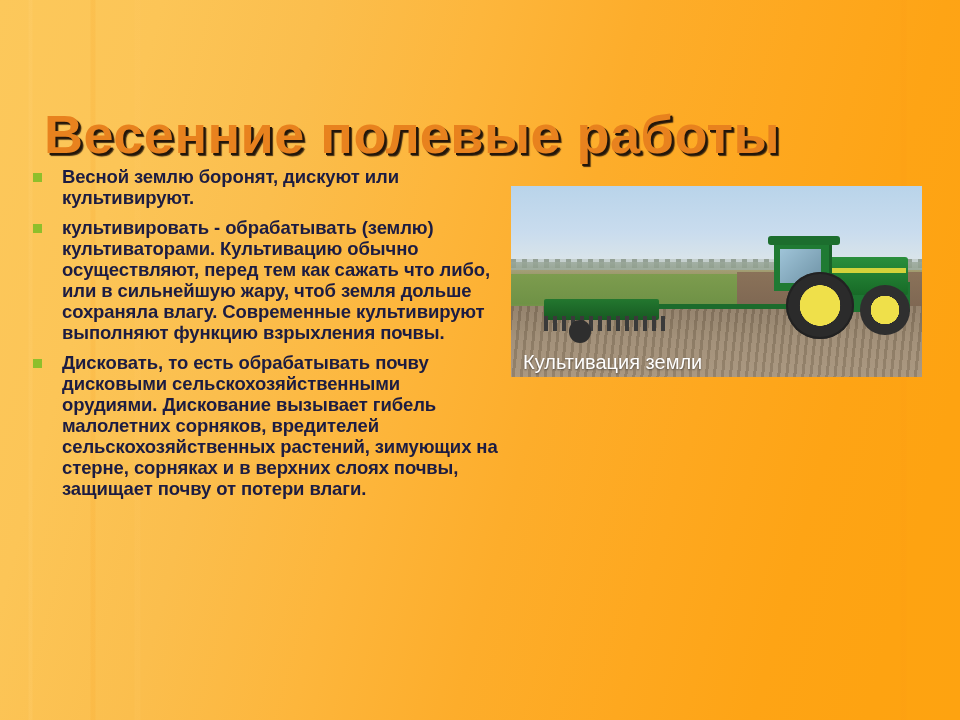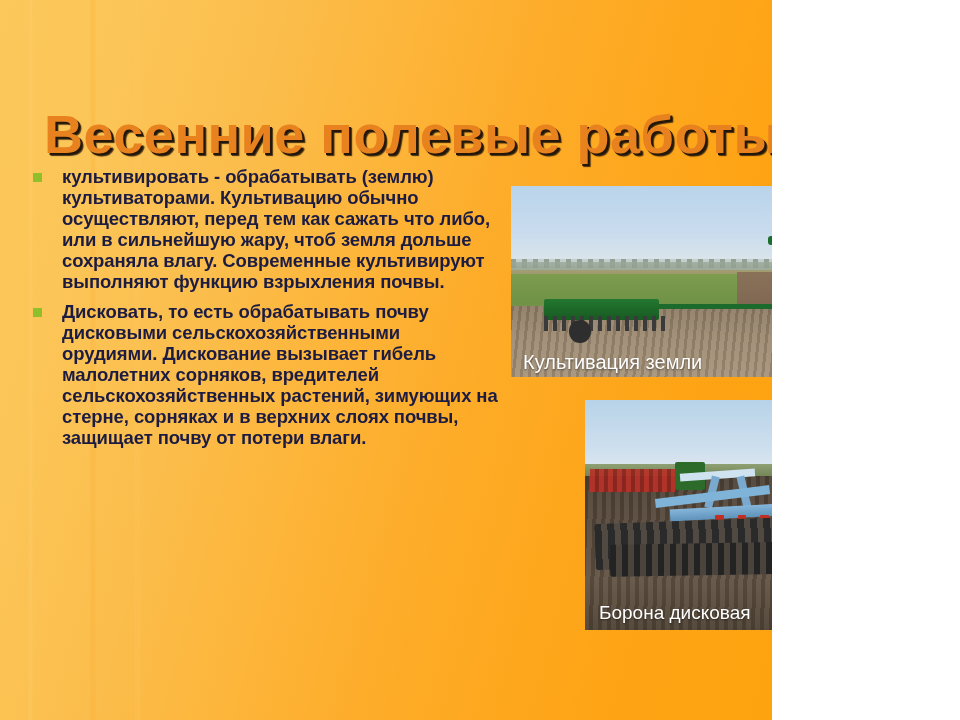--- a/index.html
+++ b/index.html
@@ -9,21 +9,21 @@
   }
   body {
     width: 960px;
     height: 720px;
     overflow: hidden;
     font-family: "Liberation Sans", sans-serif;
   }
 
   #slide {
     position: relative;
-    width: 772px;
+    width: 960px;
     height: 720px;
     overflow: hidden;
     background:
       linear-gradient(105deg,
         #fcc85b 0%,
         #fcc557 14%,
         #fbbe4d 28%,
         #fdb63c 42%,
         #fdad2b 56%,
         #fea81f 70%,
@@ -298,20 +298,24 @@
 <body>
 
 <div id="slide">
 
   <div id="bg-bands"></div>
 
   <h1 id="title">Весенние полевые работы</h1>
 
   <div id="body-col">
 
+    <div class="bullet-row">
+      <span class="bullet-marker"></span>
+      <span class="bullet-text">Весной землю боронят, дискуют или культивируют.</span>
+    </div>
 
     <div class="bullet-row">
       <span class="bullet-marker"></span>
       <span class="bullet-text">культивировать - обрабатывать (землю) культиваторами. Культивацию обычно осуществляют, перед тем как сажать что либо, или в сильнейшую жару, чтоб земля дольше сохраняла влагу. Современные культивируют выполняют  функцию взрыхления почвы.</span>
     </div>
 
     <div class="bullet-row">
       <span class="bullet-marker"></span>
       <span class="bullet-text">Дисковать, то есть обрабатывать почву дисковыми сельскохозяйственными орудиями. Дискование  вызывает гибель малолетних сорняков, вредителей сельскохозяйственных растений, зимующих на стерне, сорняках и в верхних слоях почвы, защищает почву от потери влаги.</span>
     </div>
@@ -333,34 +337,14 @@
     <div class="p1-hood"></div>
     <div class="p1-hood-stripe"></div>
     <div class="p1-cab"></div>
     <div class="p1-cab-glass"></div>
     <div class="p1-roof"></div>
     <div class="p1-wheel-rear"></div>
     <div class="p1-wheel-front"></div>
     <div class="photo-caption">Культивация земли</div>
   </div>
 
-  <div class="photo-frame" id="photo-harrow">
-    <div class="p2-sky"></div>
-    <div class="p2-horizon"></div>
-    <div class="p2-field"></div>
-    <div class="p2-red-far"></div>
-    <div class="p2-green-tractor"></div>
-    <div class="p2-frame-b"></div>
-    <div class="p2-frame-v1"></div>
-    <div class="p2-frame-v2"></div>
-    <div class="p2-frame-a"></div>
-    <div class="p2-frame-mid"></div>
-    <div class="p2-red-arm-1"></div>
-    <div class="p2-red-arm-2"></div>
-    <div class="p2-red-arm-3"></div>
-    <div class="p2-red-arm-4"></div>
-    <div class="p2-discs"></div>
-    <div class="p2-discs2"></div>
-    <div class="p2-caption-shade"></div>
-    <div class="photo-caption">Борона дисковая</div>
-  </div>
 
 </div>
 
 </body></html>

